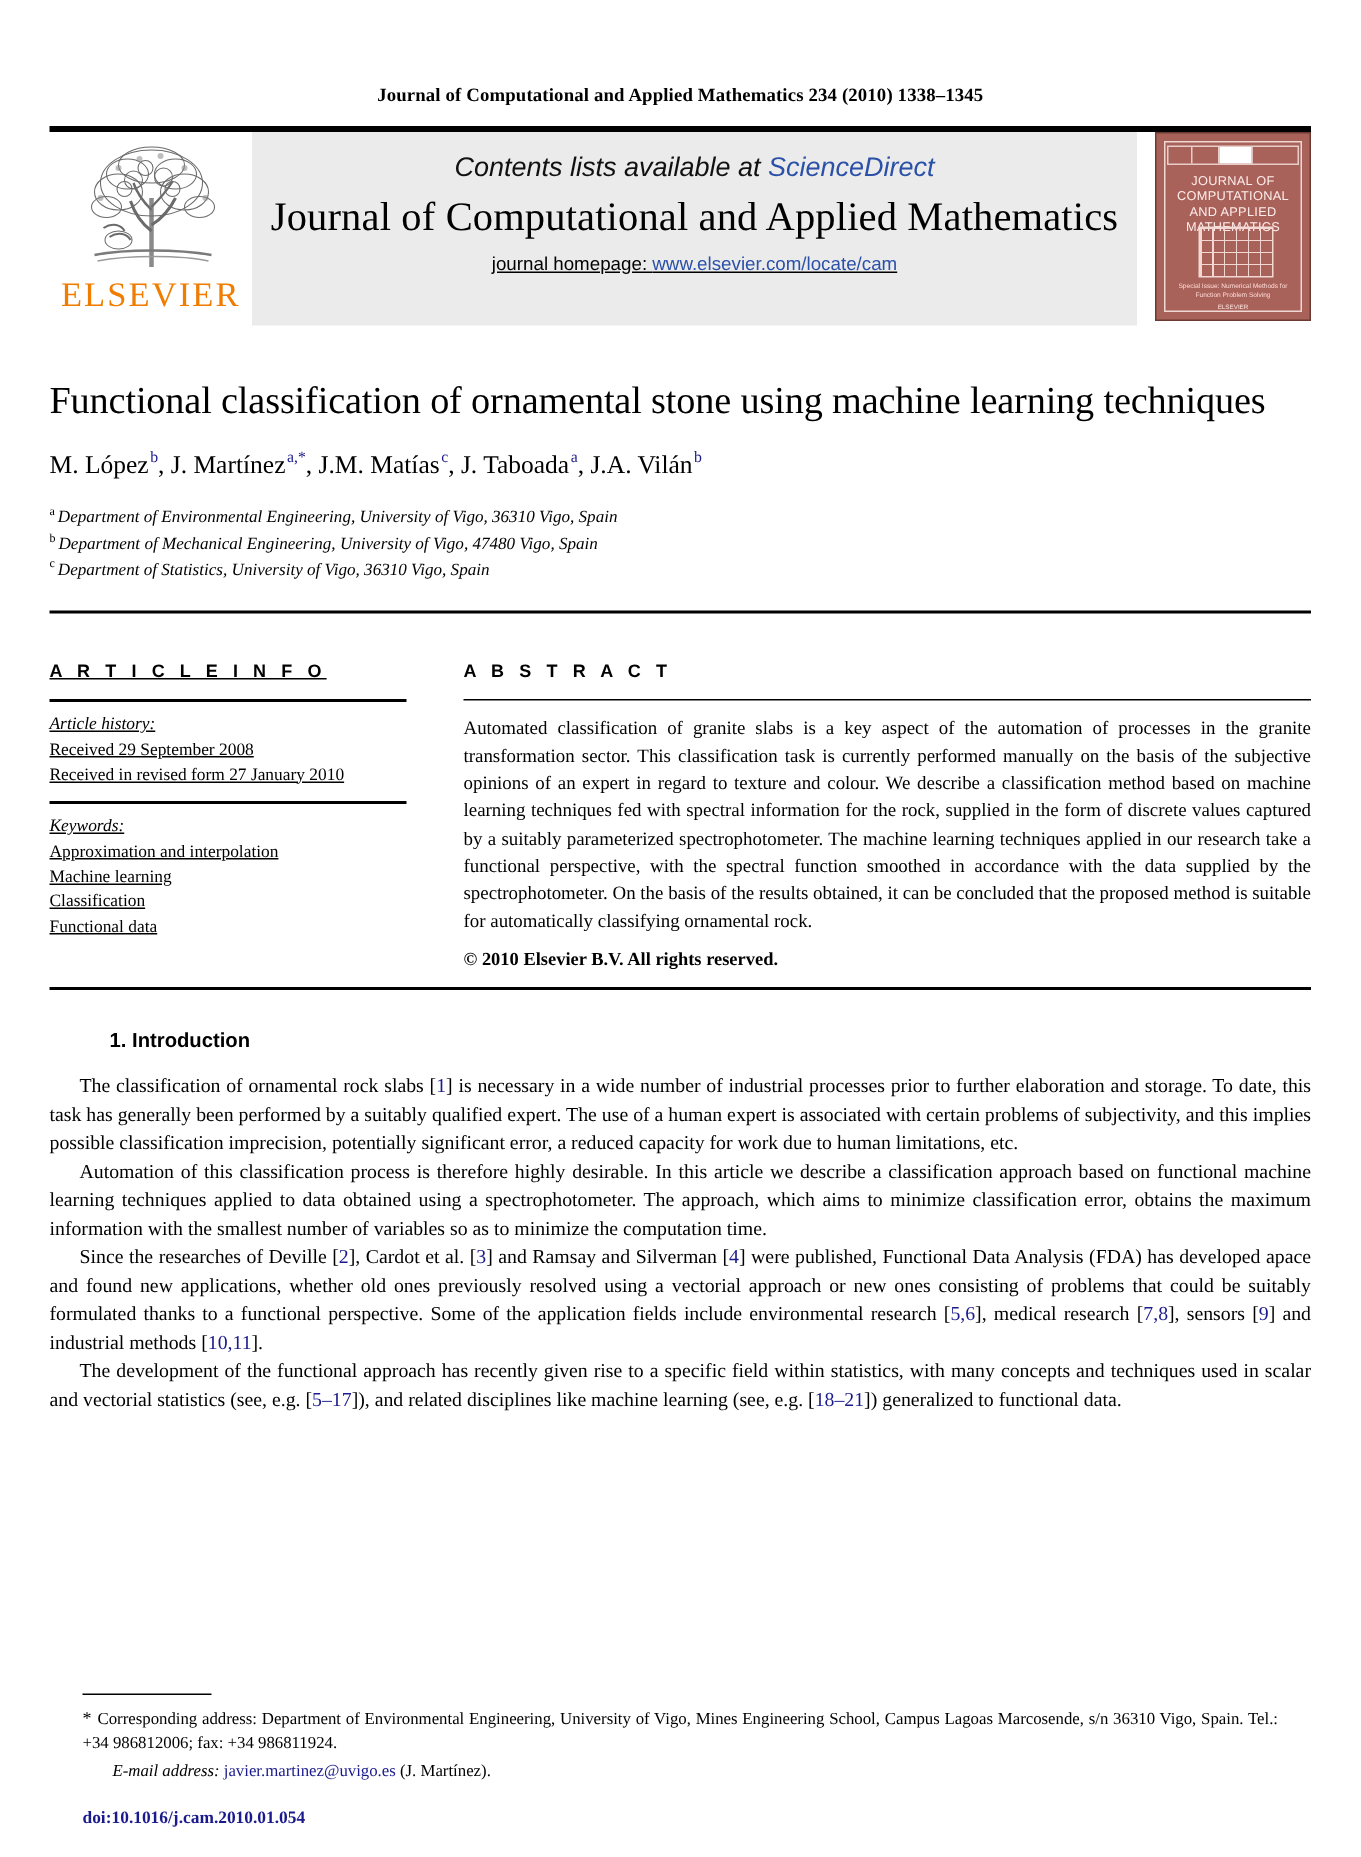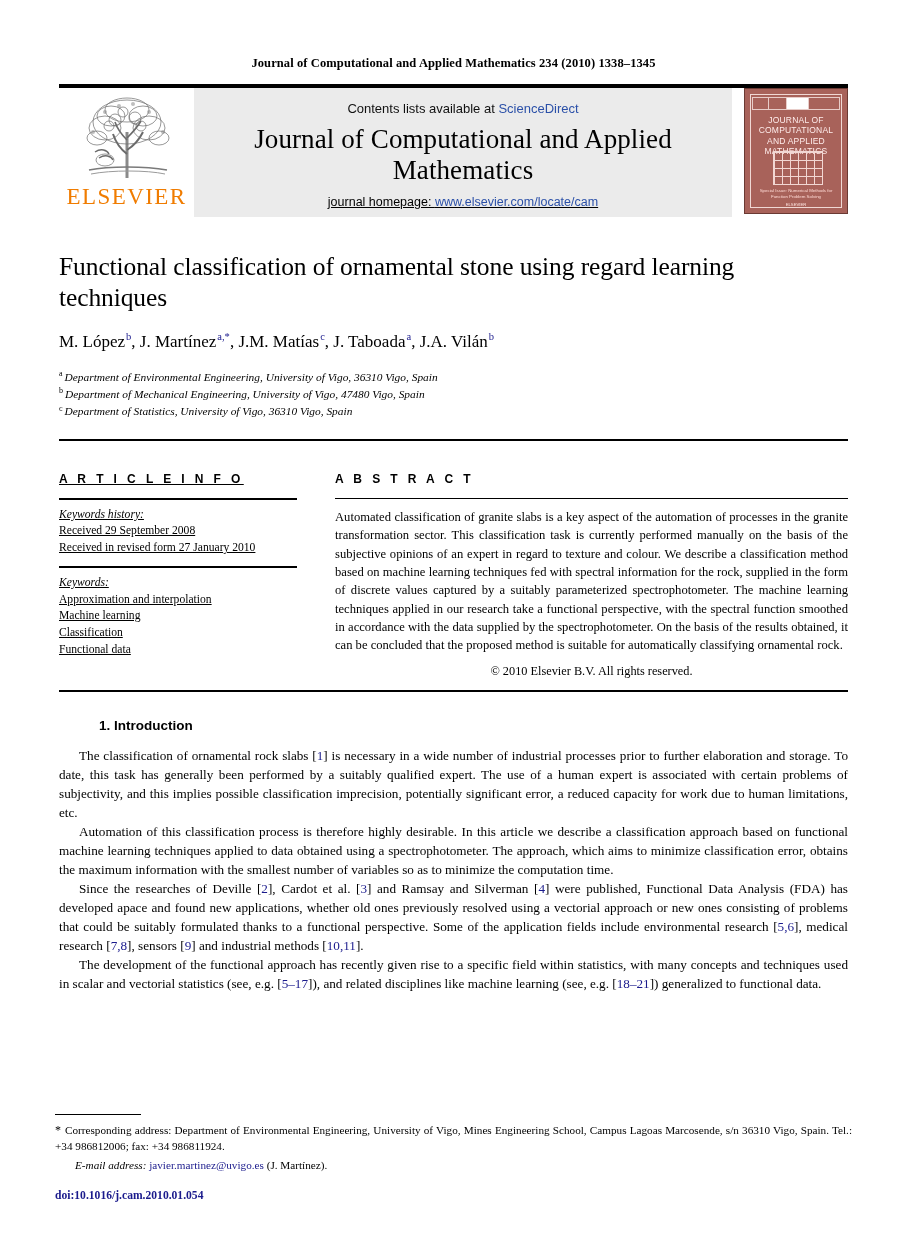--- a/index.html
+++ b/index.html
@@ -13,21 +13,21 @@
     font-family: "Liberation Serif", "DejaVu Serif", serif;
     color: #000000;
     position: relative;
     overflow: hidden;
   }
   .page {
     position: relative;
     width: 907px;
     height: 1238px;
     box-sizing: border-box;
-    padding: 0 59px;
+    padding: 0 33px;
   }
   .running-head {
     text-align: center;
     font-size: 12.5px;
     font-weight: bold;
     letter-spacing: 0.1px;
     padding-top: 57px;
     line-height: 1;
   }
 
@@ -76,23 +76,24 @@
     box-sizing: border-box;
     display: flex;
     flex-direction: column;
     align-items: center;
     justify-content: flex-start;
     padding-top: 14px;
     margin-right: 12px;
   }
   .contents-line {
     font-family: "Liberation Sans", sans-serif;
-    font-size: 13px;
+    font-size: 18px;
     color: #111;
     line-height: 1;
+    font-style: italic;
   }
   .contents-line .sd {
     color: #2b50a8;
   }
   .journal-title {
     font-family: "Liberation Serif", serif;
     font-size: 27px;
     line-height: 1.15;
     text-align: center;
     margin-top: 9px;
@@ -261,24 +262,24 @@
   .meta-group .lbl {
     font-style: italic;
   }
   .abstract-body {
     font-size: 12.6px;
     line-height: 1.46;
     text-align: justify;
     padding-top: 9px;
   }
   .copyright {
-    text-align: center;
+    text-align: left;
     font-size: 12.3px;
     margin-top: 9px;
-    font-weight: normal;
+    font-weight: bold;
   }
   .abs-rule-bottom { margin-top: 11px; }
 
   
   .section-title {
     font-family: "Liberation Sans", sans-serif;
     font-weight: bold;
     font-size: 13.5px;
     margin-top: 26px;
     margin-left: 40px;
@@ -296,21 +297,21 @@
   a.ref, .ref {
     color: #1a1a8c;
     text-decoration: none;
   }
 
   
   .footnote-area {
     position: absolute;
     left: 55px;
     right: 55px;
-    bottom: 34px;
+    bottom: 18px;
   }
   .fn-rule {
     width: 86px;
     height: 1px;
     background: #000;
     margin-bottom: 7px;
   }
   .footnote {
     font-size: 11.2px;
     line-height: 1.42;
@@ -411,21 +412,21 @@
         <div class="cover-title">JOURNAL OF COMPUTATIONAL AND APPLIED MATHEMATICS</div>
         <div class="cover-grid"></div>
         <div class="cover-sub">Special Issue: Numerical Methods for Function Problem Solving</div>
         <div class="cover-foot">ELSEVIER</div>
       </div>
 
     </div>
   </div>
 
   <div class="title-block">
-    <h1 class="paper-title">Functional classification of ornamental stone using regard learning techniques</h1>
+    <h1 class="paper-title">Functional classification of ornamental stone using machine learning techniques</h1>
 
     <div class="authors">
       <span><span>M. López</span><sup>b</sup></span>,
       <span><span>J. Martínez</span><sup>a,*</sup></span>,
       <span><span>J.M. Matías</span><sup>c</sup></span>,
       <span><span>J. Taboada</span><sup>a</sup></span>,
       <span><span>J.A. Vilán</span><sup>b</sup></span>
     </div>
 
     <div class="affiliations">
@@ -436,21 +437,21 @@
   </div>
 
   <div class="rule-thin" style="margin-top:18px;"></div>
 
   <div class="info-abstract">
 
     <div class="col-info">
       <div class="sec-head">A R T I C L E  I N F O</div>
       <div class="rule-thin"></div>
       <div class="meta-group">
-        <div class="lbl">Keywords history:</div>
+        <div class="lbl">Article history:</div>
         <div>Received 29 September 2008</div>
         <div>Received in revised form 27 January 2010</div>
       </div>
       <div class="rule-thin"></div>
       <div class="meta-group">
         <div class="lbl">Keywords:</div>
         <div>Approximation and interpolation</div>
         <div>Machine learning</div>
         <div>Classification</div>
         <div>Functional data</div>

